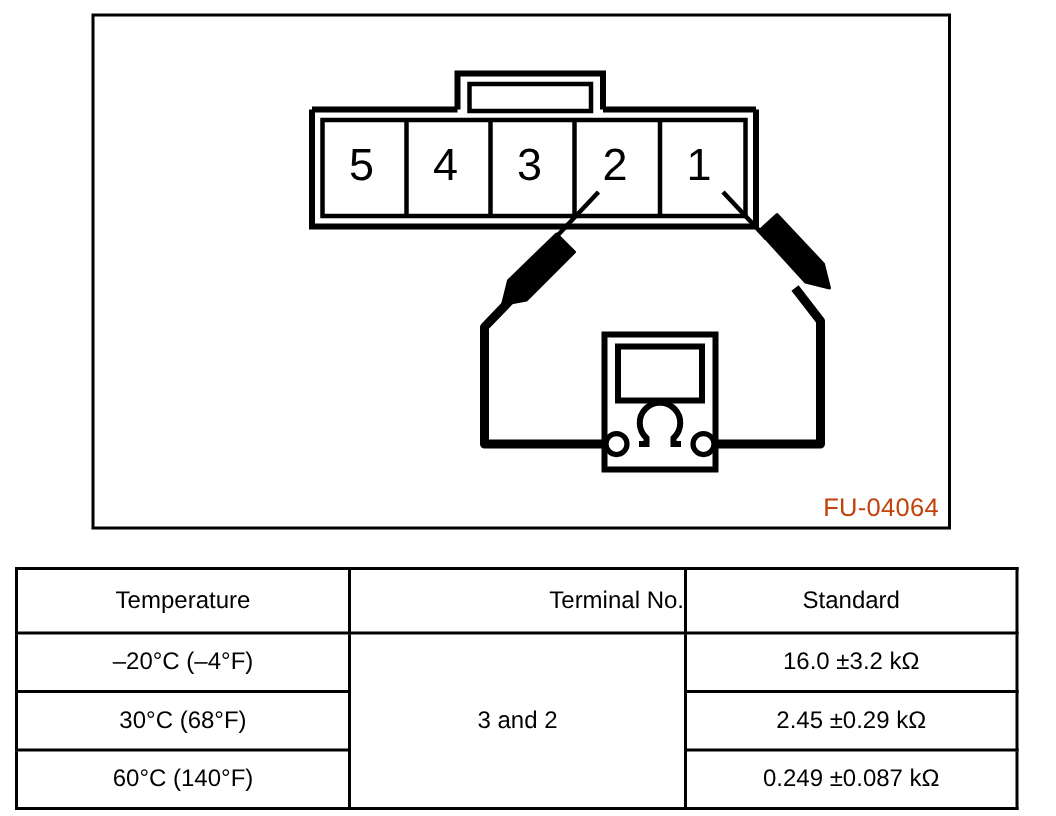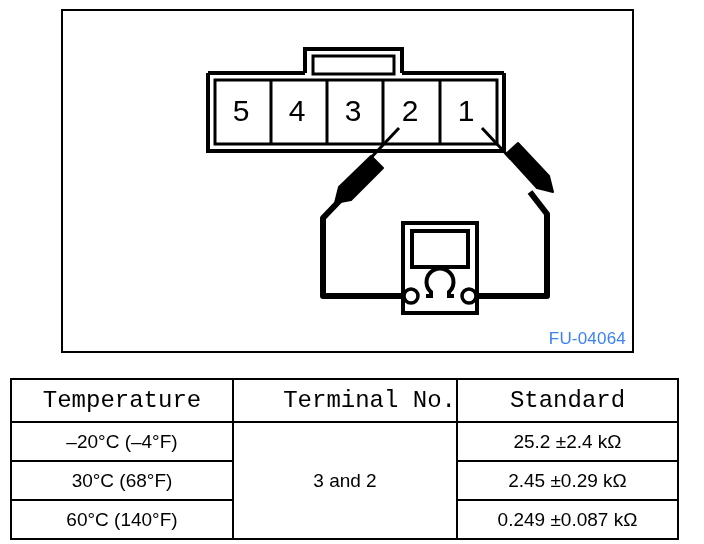--- a/index.html
+++ b/index.html
@@ -41,21 +41,21 @@
     height: 344px;
     display: block;
   }
 
   .fig-code {
     position: absolute;
     right: 6px;
     bottom: 2px;
     font-size: 17px;
     font-family: "Liberation Sans", sans-serif;
-    color: #3b82f6;
+    color: #c2410c;
     letter-spacing: 0.2px;
     white-space: nowrap;
   }
 
   
   .pin-label {
     position: absolute;
     font-family: "Liberation Sans", sans-serif;
     font-size: 30px;
     color: #000;
@@ -74,30 +74,30 @@
     table-layout: fixed;
     background: #fff;
   }
   .spec-table td, .spec-table th {
     border: 2px solid #000;
     padding: 0;
     height: 37px;
     text-align: center;
     vertical-align: middle;
     font-family: "Liberation Sans", sans-serif;
-    font-size: 19px;
+    font-size: 16px;
     font-weight: normal;
     color: #000;
     white-space: nowrap;
   }
   .spec-table .col-temp { width: 220px; }
   .spec-table .col-term { width: 222px; text-align: right; }
   .spec-table .col-std  { width: 219px; margin-left: 28px; }
 
-  .spec-table thead td { height: 41px; font-size: 24px; font-family: Liberation Mono, monospace; }
+  .spec-table thead td { height: 41px; font-size: 16px; }
 </style>
 </head>
 <body>
 
 <div id="page-root">
 
   <div class="figure-panel">
 
     <svg class="figure-svg" viewBox="0 0 573 344">
 
@@ -162,21 +162,21 @@
       <tr>
         <td class="col-temp">Temperature</td>
         <td class="col-term">Terminal No.</td>
         <td class="col-std">Standard</td>
       </tr>
     </thead>
     <tbody>
       <tr>
         <td>–20°C (–4°F)</td>
         <td rowspan="3">3 and 2</td>
-        <td>25.2 ±2.4 kΩ</td>
+        <td>16.0 ±3.2 kΩ</td>
       </tr>
       <tr>
         <td>30°C (68°F)</td>
         <td>2.45 ±0.29 kΩ</td>
       </tr>
       <tr>
         <td>60°C (140°F)</td>
         <td>0.249 ±0.087 kΩ</td>
       </tr>
     </tbody>

